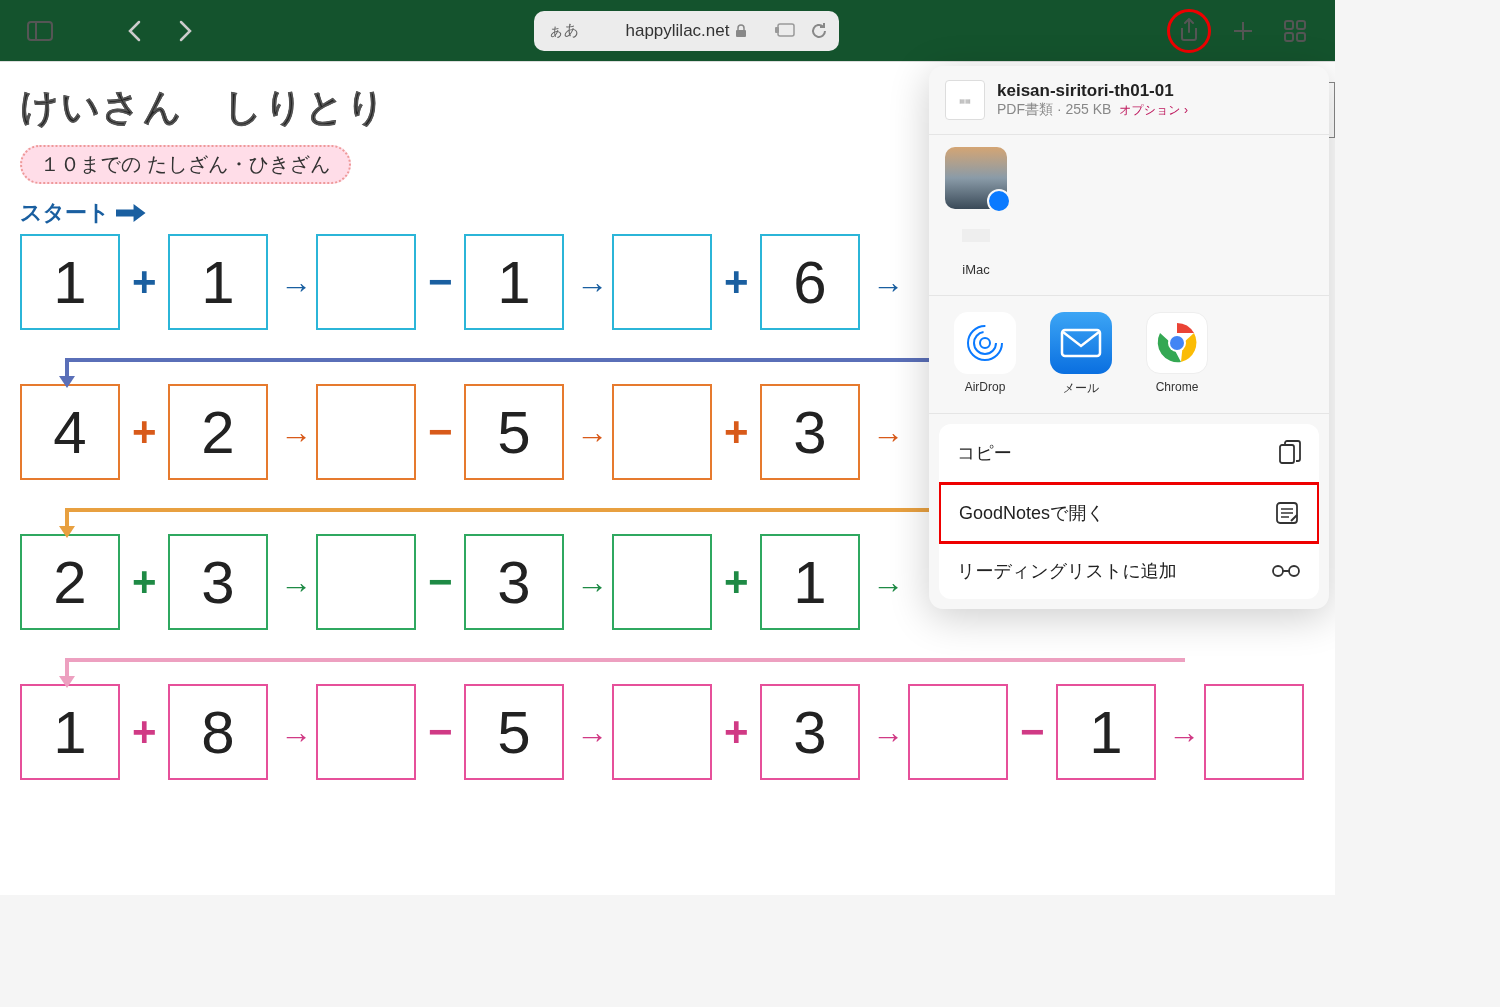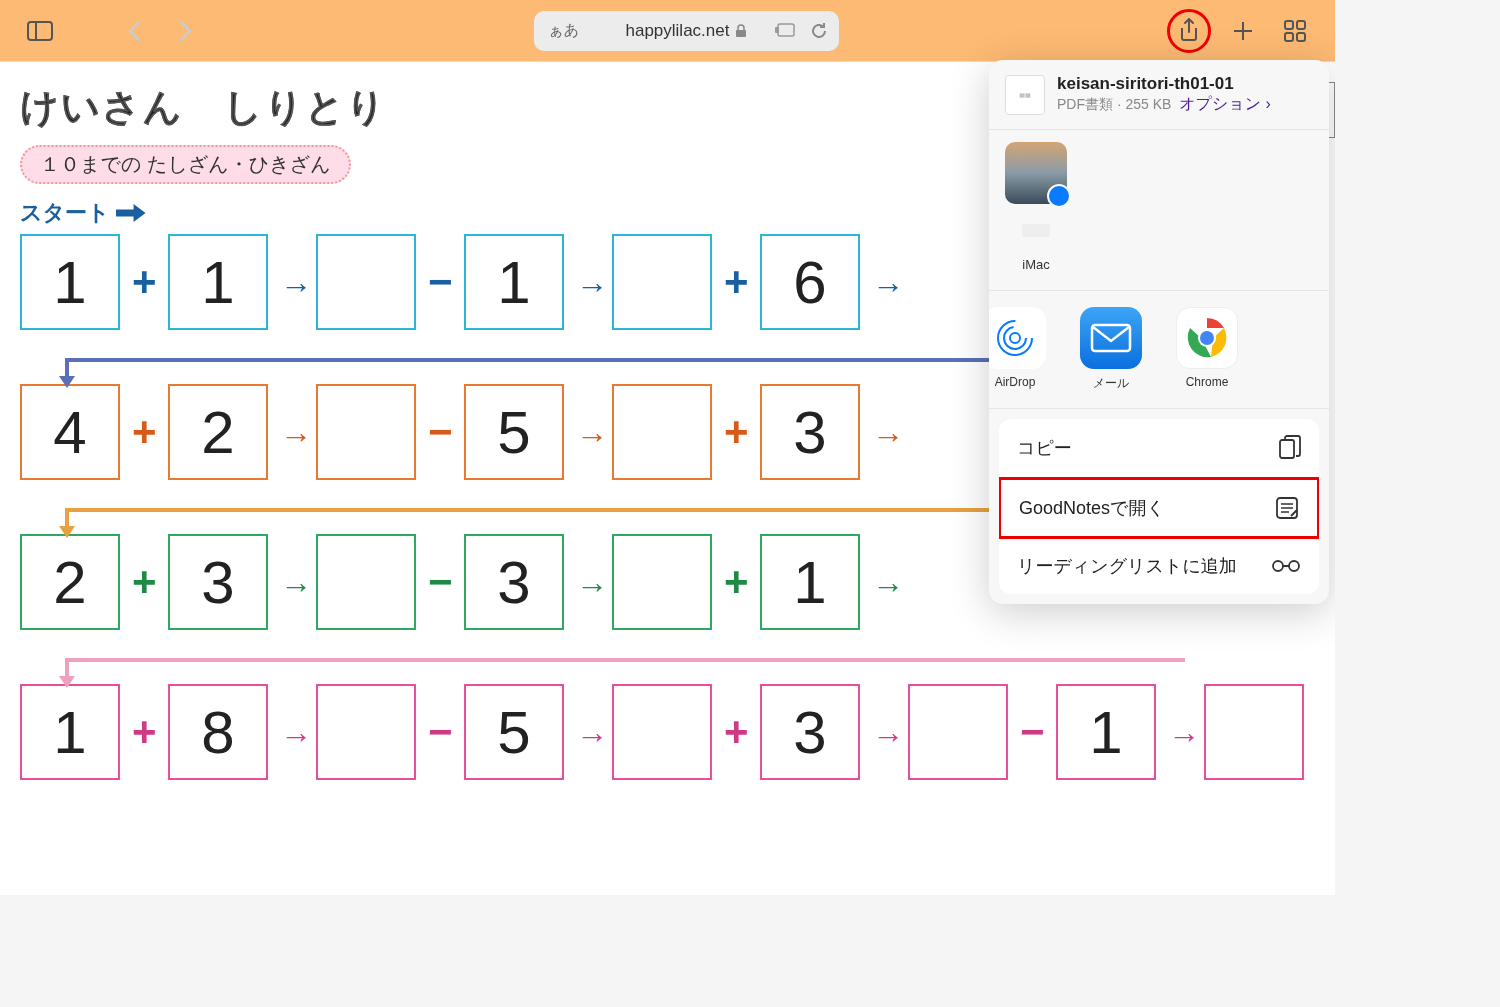--- a/index.html
+++ b/index.html
@@ -8,21 +8,21 @@
       background: #f5f5f5;
       width: 1335px;
       height: 895px;
       overflow: hidden;
       position: relative;
     }
     
     
     .toolbar {
       height: 62px;
-      background: #fdba74;
+      background: #14532d;
       border-bottom: 1px solid #ddd;
       display: flex;
       align-items: center;
       padding: 0 20px;
       gap: 12px;
     }
     .tb-icon {
       width: 40px;
       height: 40px;
       display: flex;
@@ -202,23 +202,23 @@
     .c-blue .hline, .c-blue .vline { background: #5a6fb8; }
     .c-blue .ahead { border-top: 12px solid #5a6fb8; }
     .c-orange .hline, .c-orange .vline { background: #e8a040; }
     .c-orange .ahead { border-top: 12px solid #e8a040; }
     .c-pink .hline, .c-pink .vline { background: #eda0c0; }
     .c-pink .ahead { border-top: 12px solid #eda0c0; }
     
     
     .share-sheet {
       position: absolute;
-      top: 60px;
+      top: 66px;
       right: 6px;
-      width: 340px;
+      width: 400px;
       background: #f7f7f7;
       border-radius: 14px;
       box-shadow: 0 8px 40px rgba(0,0,0,0.2);
       overflow: hidden;
       z-index: 100;
     }
     .ss-header {
       display: flex;
       padding: 14px 16px;
       gap: 12px;
@@ -232,21 +232,21 @@
       border: 1px solid #ddd;
       border-radius: 4px;
       display: flex;
       align-items: center;
       justify-content: center;
       font-size: 6px;
       color: #aaa;
     }
     .ss-title { font-size: 17px; font-weight: 600; color: #222; }
     .ss-meta { font-size: 14px; color: #888; }
-    .ss-opt { color: #4c1d95; font-size: 16px; }
+    .ss-opt { color: #be185d; font-size: 12px; }
     
     .ss-airdrop {
       padding: 12px 16px 18px;
       border-bottom: 1px solid #e5e5e5;
     }
     .ad-device {
       display: inline-flex;
       flex-direction: column;
       align-items: center;
       gap: 20px;

